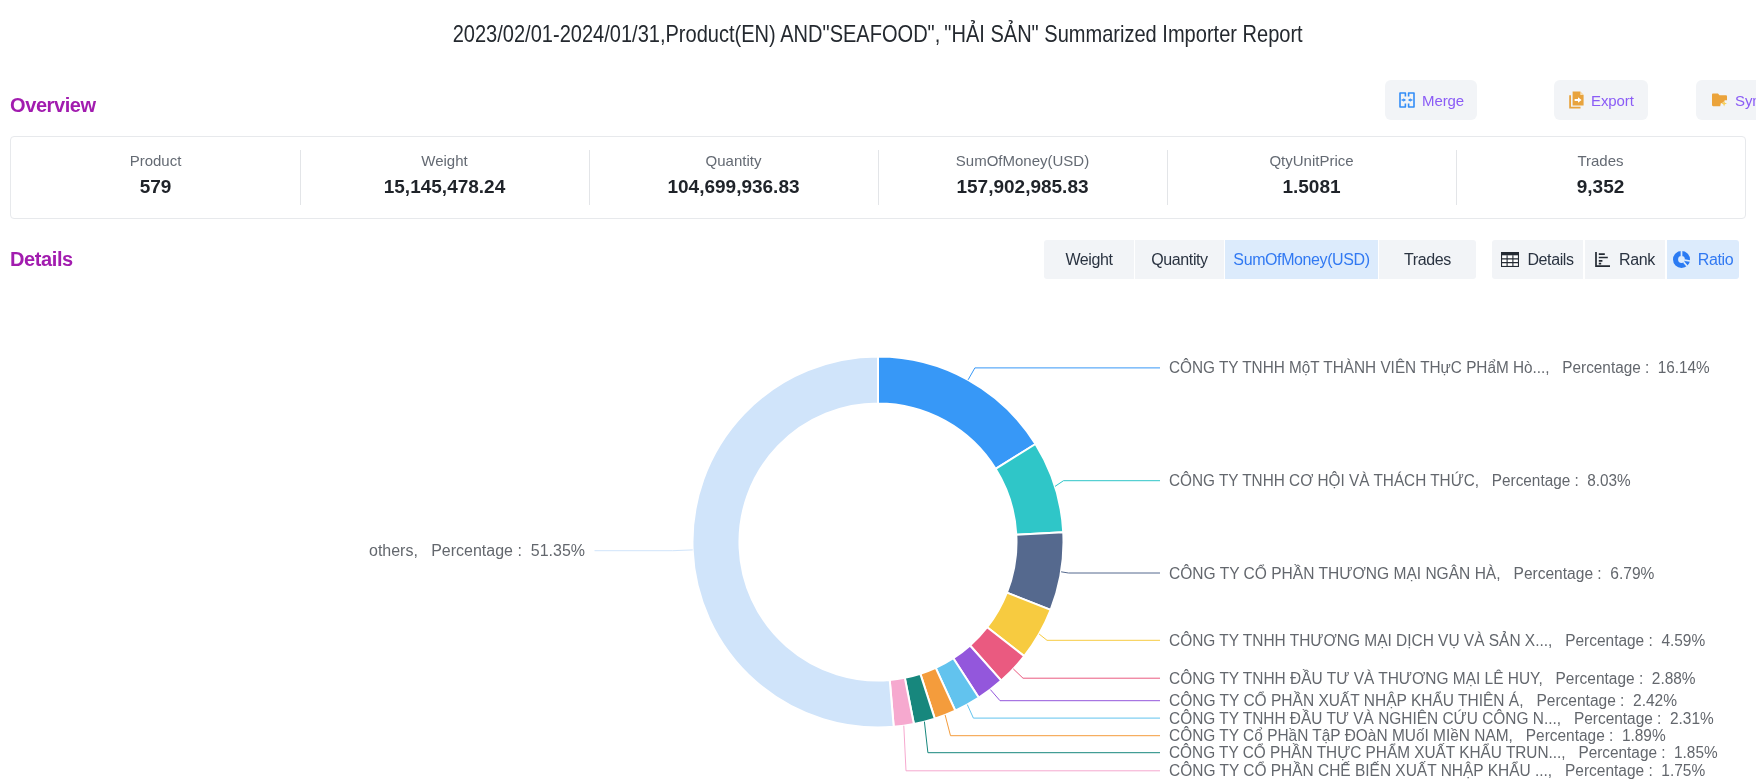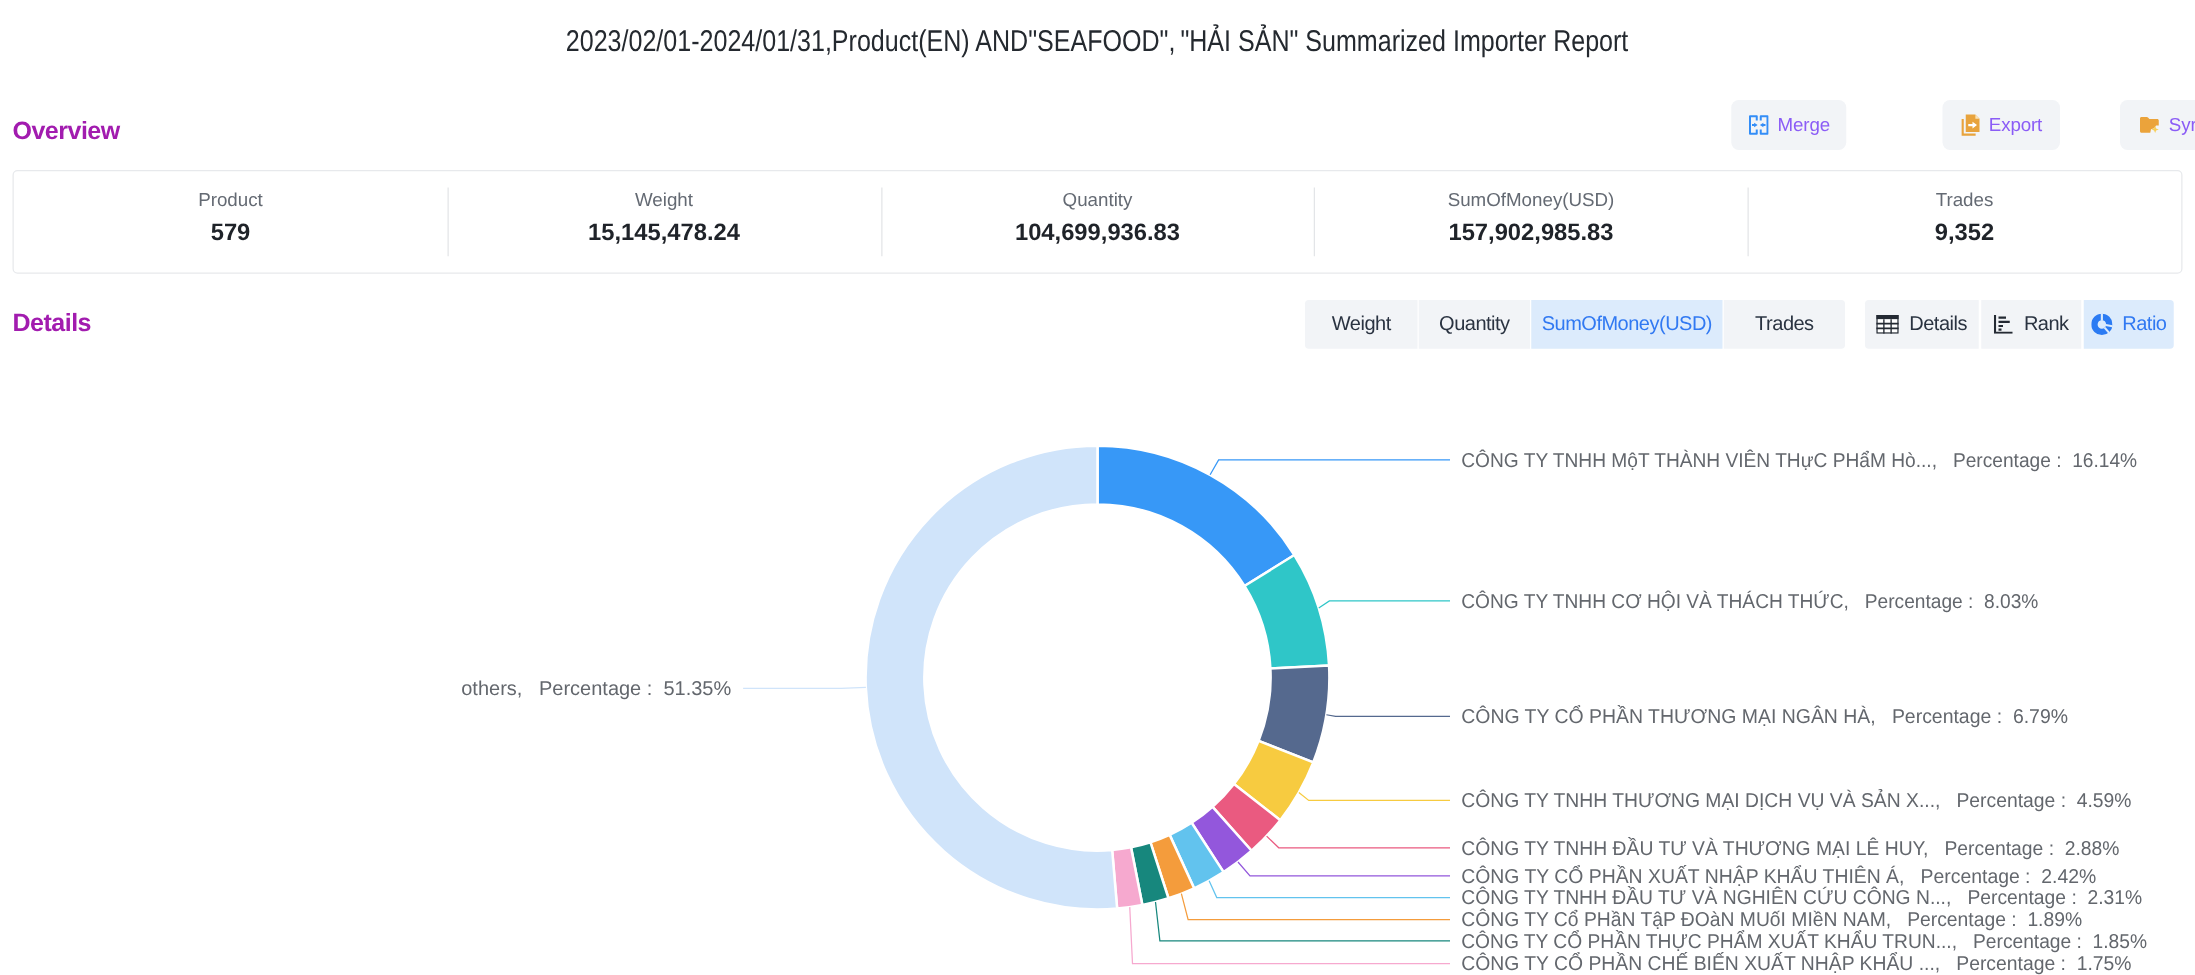--- a/index.html
+++ b/index.html
@@ -67,20 +67,24 @@
       <div class="lab">Weight</div>
       <div class="val">15,145,478.24</div>
     </div>
   <div class="col">
       <div class="lab">Quantity</div>
       <div class="val">104,699,936.83</div>
     </div>
   <div class="col">
       <div class="lab">SumOfMoney(USD)</div>
       <div class="val">157,902,985.83</div>
+    </div>
+  <div class="col">
+      <div class="lab">QtyUnitPrice</div>
+      <div class="val">1.5081</div>
     </div>
   <div class="col">
       <div class="lab">Trades</div>
       <div class="val">9,352</div>
     </div>
 </div>
 
 <div class="h2" style="left:10px;top:248px;">Details</div>
 
 <div class="tab1" style="left:1044px;">

